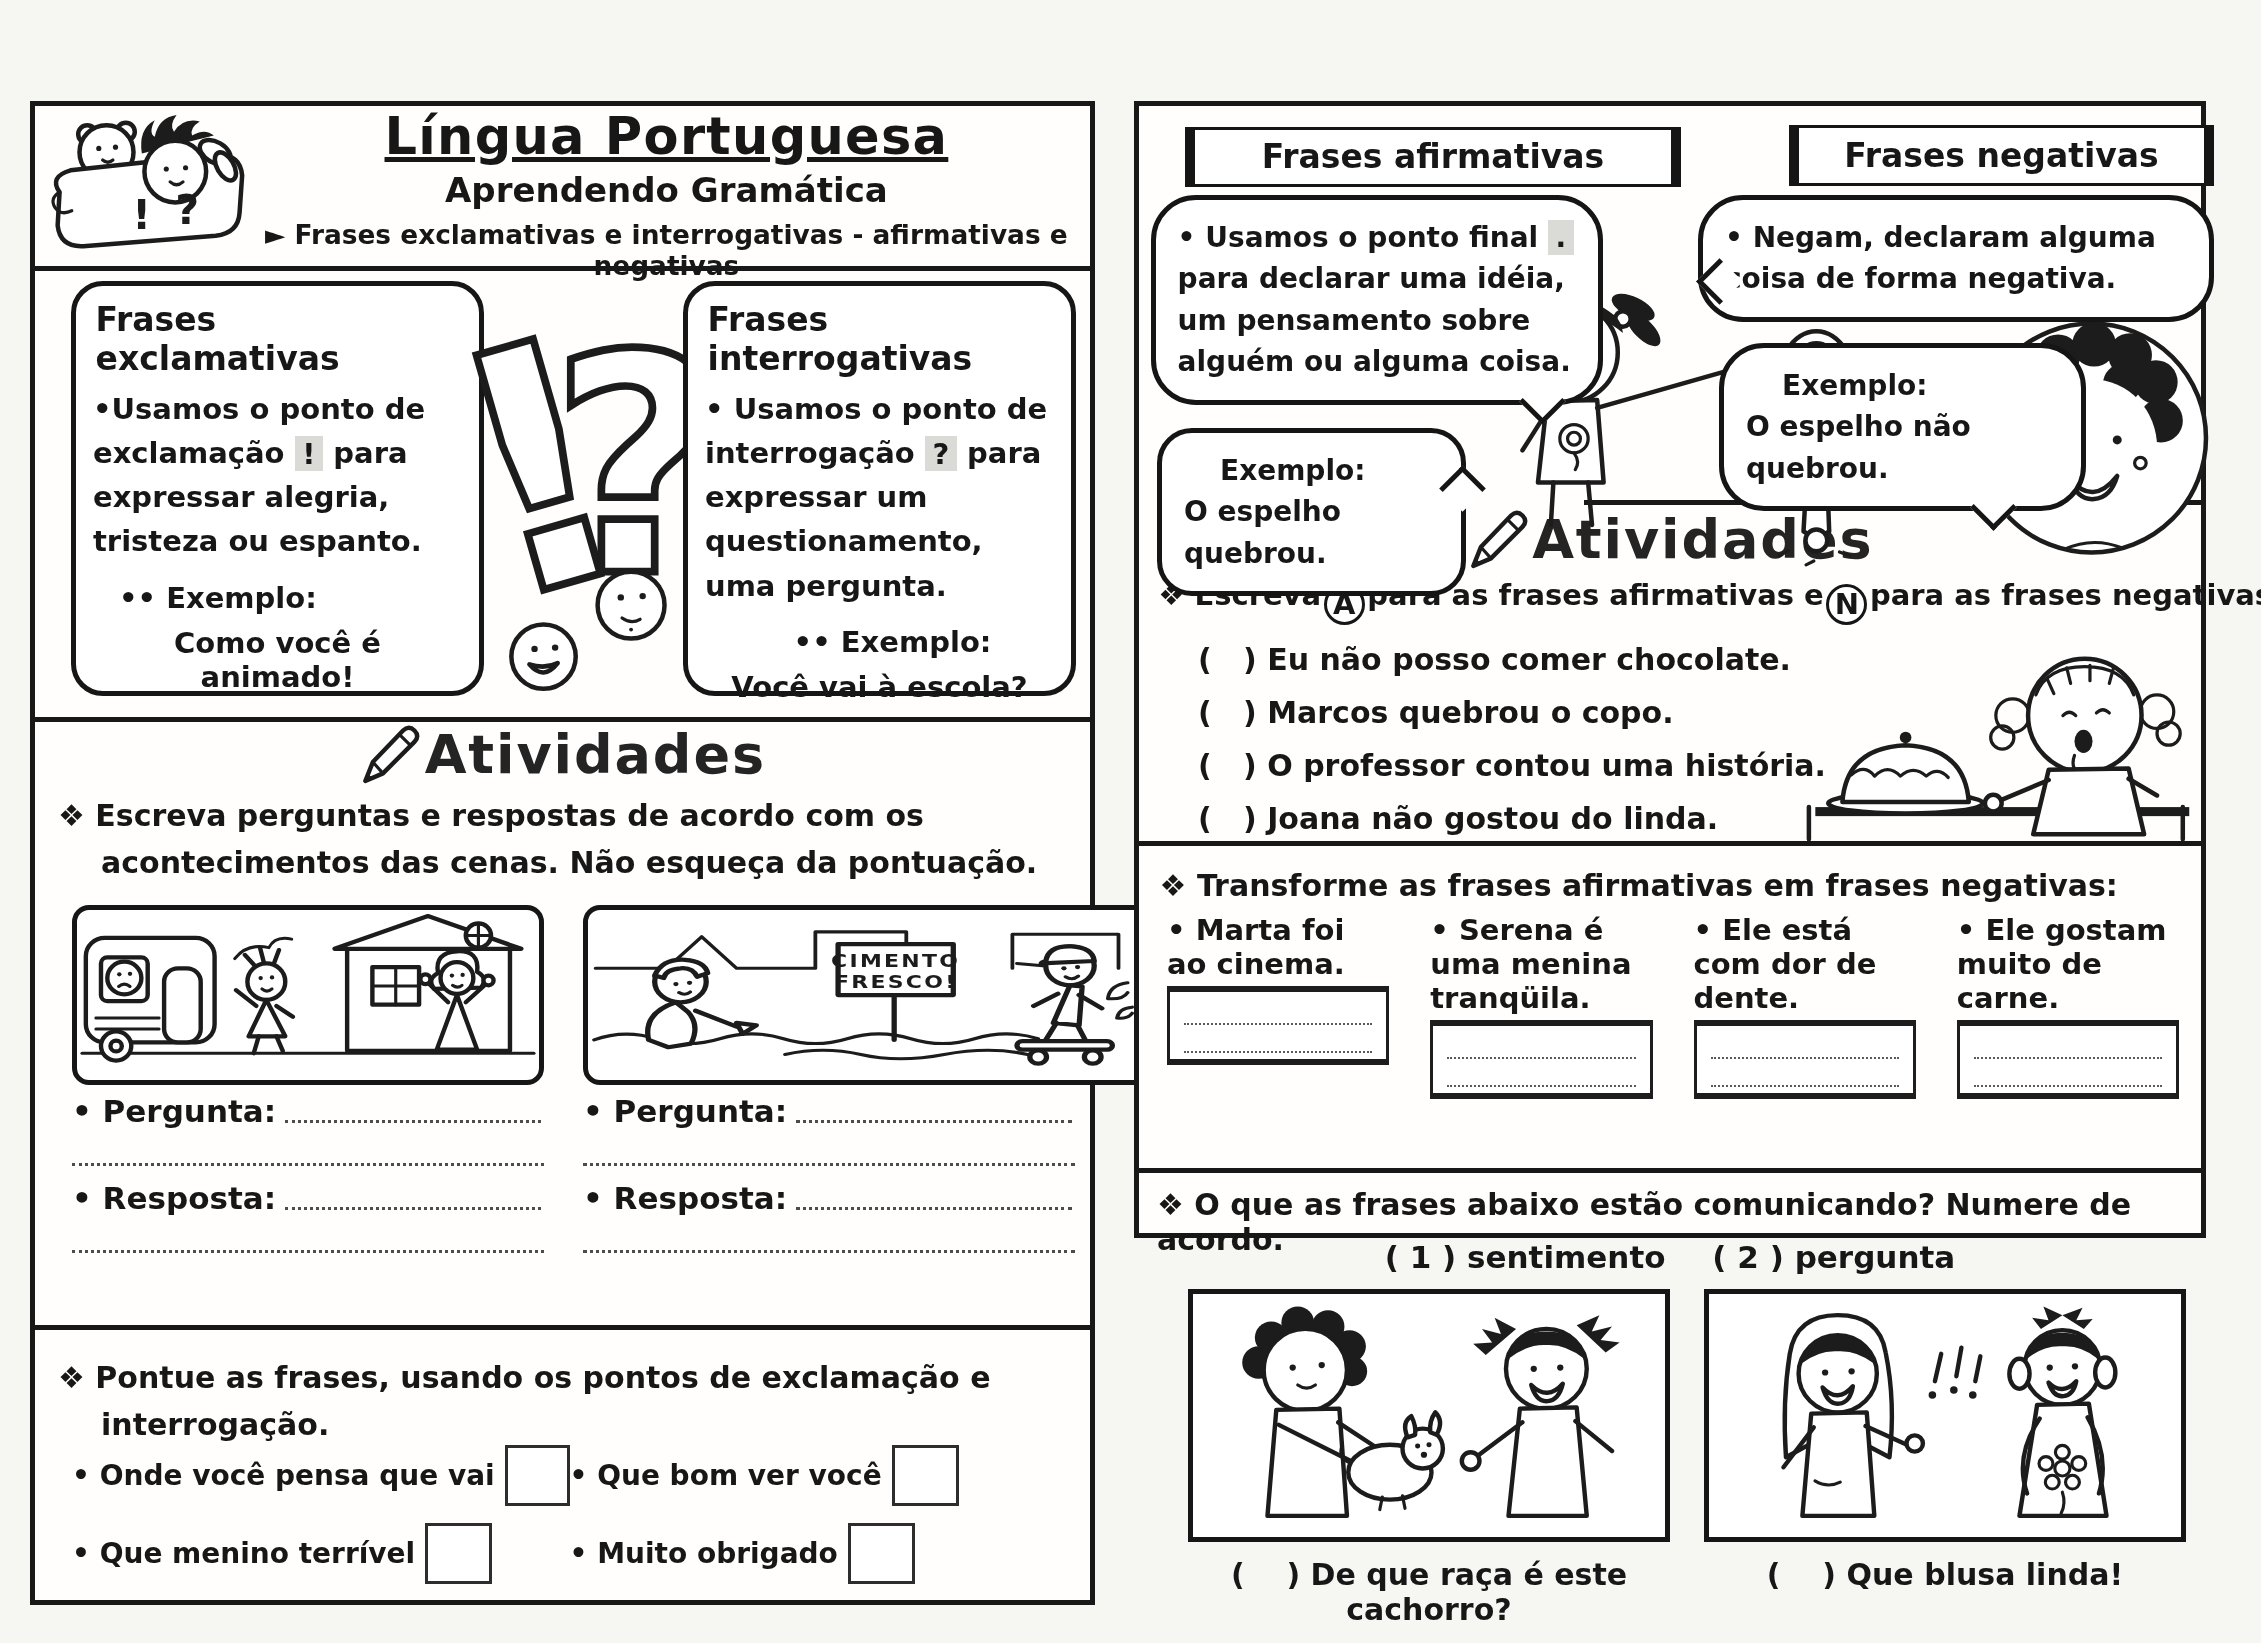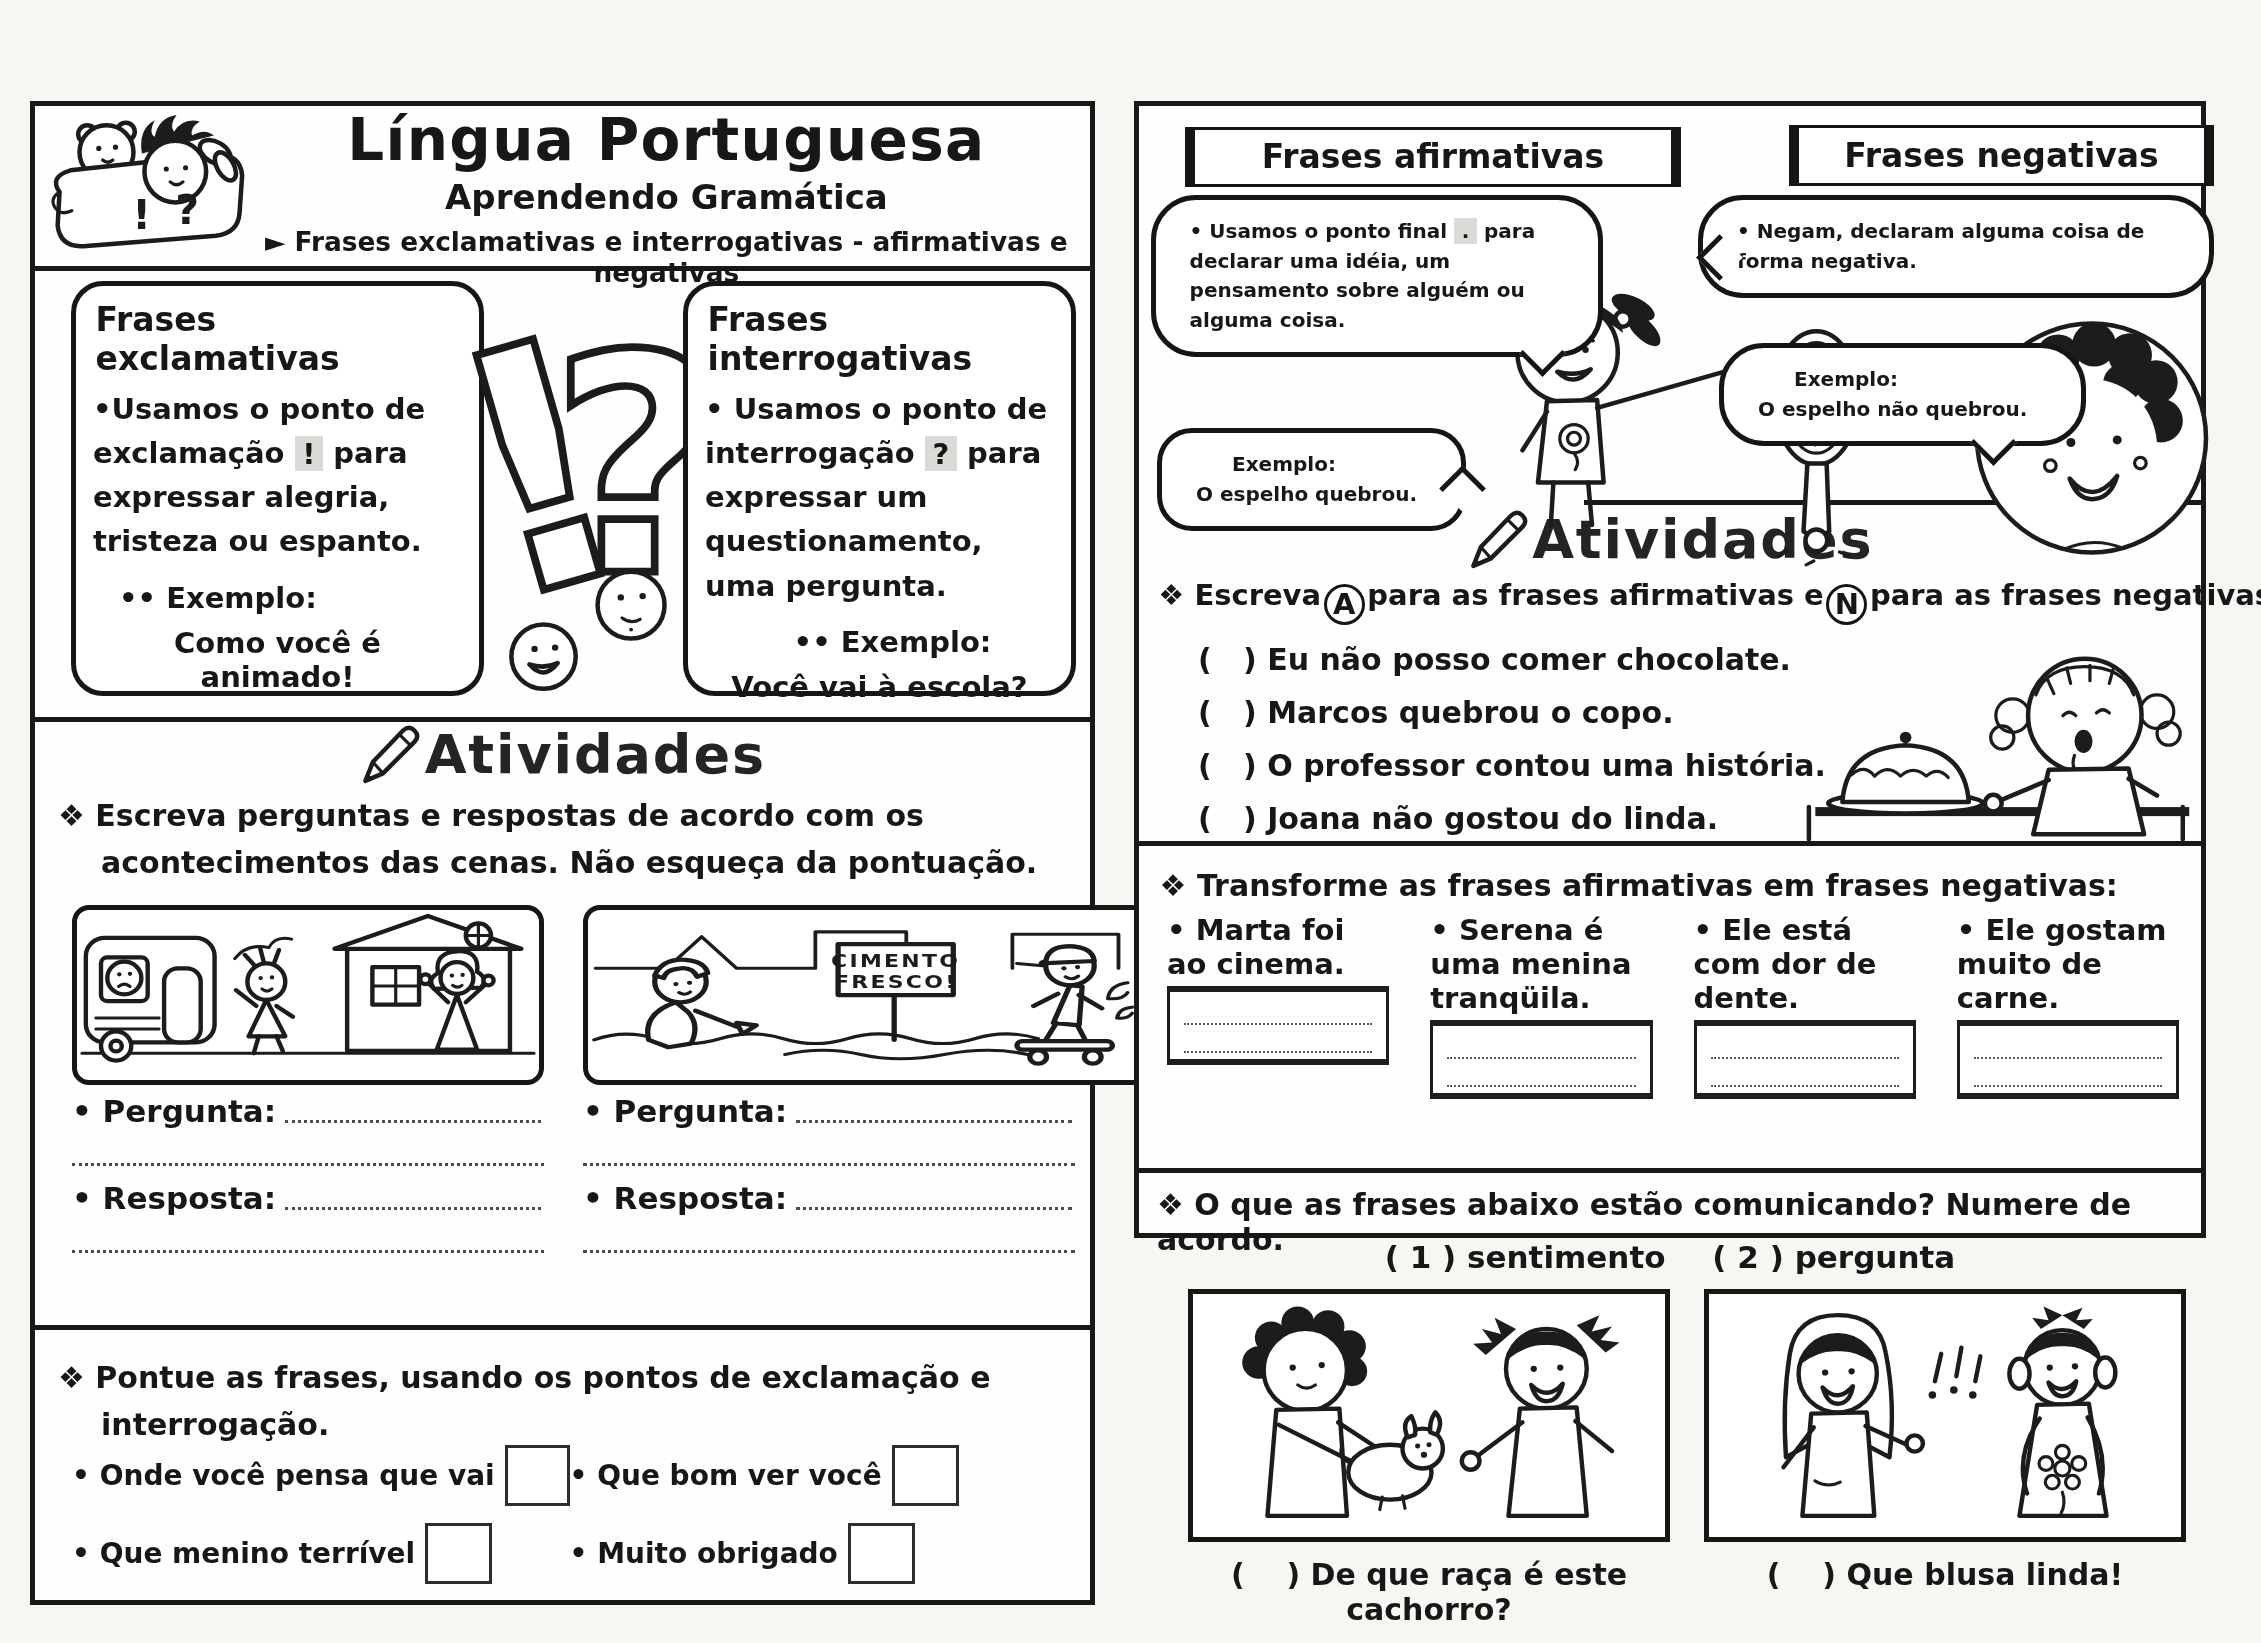--- a/index.html
+++ b/index.html
@@ -14,21 +14,21 @@
   }
   .page { position:absolute; background:#fffefd; border:5.8px solid #181818; }
   #pageL { left:30px;  top:101px; width:1065px; height:1504px; }
   #pageR { left:1134px; top:101px; width:1072px; height:1137px; }
 
   .hrline { position:absolute; height:4.5px; background:#181818; }
 
   
   #mascot { position:absolute; left:7.7px; top:9px; width:208px; height:153px; }
   #lheader { position:absolute; left:213px; top:3.9px; right:5.2px; text-align:center; }
-  #ltitle   { font-size:58px; letter-spacing:1.3px; line-height:1.05; }
+  #ltitle   { font-size:51px; letter-spacing:1.3px; line-height:1.05;text-decoration:underline; }
   #lsub     { font-size:34px;  margin-top:6.4px; }
   #ltag     { font-size:26.4px;  margin-top:9px; }
 
   
   .infobox { position:absolute; border:5.2px solid #161616; border-radius:32px; background:#fff; padding:11.6px 17px; }
   #boxExcl { left:36px;   top:175px; width:413px; height:415px; }
   #boxInt  { left:648px; top:175px; width:393px; height:415px; }
   .ib-head { font-size:33px; margin:2.6px 0 9px 2.6px; }
   .ib-body { font-size:29px; line-height:1.52; }
   .hl { background:#dadad6; padding:0.6px 7.7px; }
@@ -62,21 +62,21 @@
   #punctGrid { position:absolute; left:37px; right:23px; top:1339px; }
   .prow { display:flex; margin-bottom:17px; }
   .pcell { width:50%; display:flex; align-items:center; font-size:28px; white-space:pre; }
   .pbox { display:inline-block; width:67px; height:61px; border:3.2px solid #2d2d2d; background:#fff; margin-left:10.3px; }
 
   
   .hdrbox { position:absolute; border:3.9px solid #151515; border-left-width:10.3px; border-right-width:10.3px; background:#fff; font-size:33px; text-align:center; padding:7.7px 6.4px; }
   #affHdr { left:46px;   top:20.6px; width:496px; }
   #negHdr { left:650px; top:19.3px; width:425px; }
 
-  .bubble { position:absolute; border:5.2px solid #151515; border-radius:45px; background:#fff; font-size:20px; line-height:1.48; padding:17px 34px; z-index:3; }
+  .bubble { position:absolute; border:5.2px solid #151515; border-radius:45px; background:#fff; font-size:28px; line-height:1.48; padding:17px 22px; z-index:3; }
   .bubble::before { content:""; position:absolute; width:28px; height:28px; background:#fff; border-right:5.2px solid #151515; border-bottom:5.2px solid #151515; transform:rotate(45deg); }
   #affBubble { left:11.6px; top:89px; width:452px; }
   #affBubble::before { right:39px; bottom:-18px; }
   #affEx { left:18px; top:322px; width:309px; border-radius:35px; }
   #affEx::before { right:-18px; top:39px; transform:rotate(-45deg); border:0; border-top:5.2px solid #151515; border-right:5.2px solid #151515; }
   #negBubble { left:559px; top:89px; width:516px; }
   #negBubble::before { left:0px; bottom:19.3px; transform:rotate(135deg); }
   #negEx { left:580px; top:237px; width:367px; }
   #negEx::before { right:71px; bottom:-18px; }
   .bub-ex-label { padding-left:36px; }

